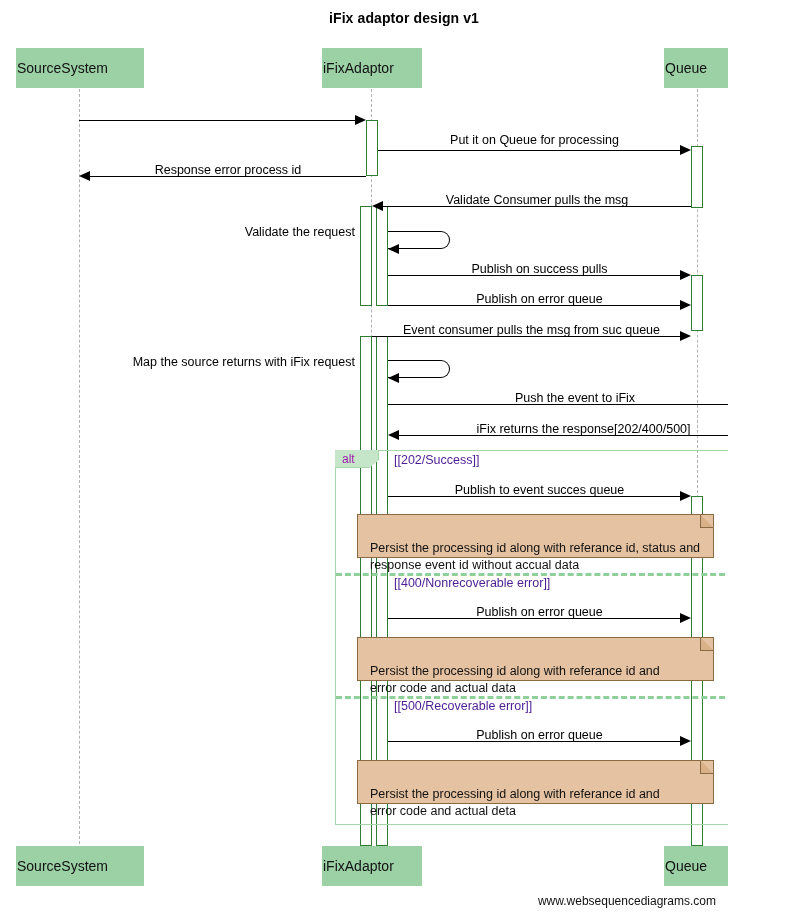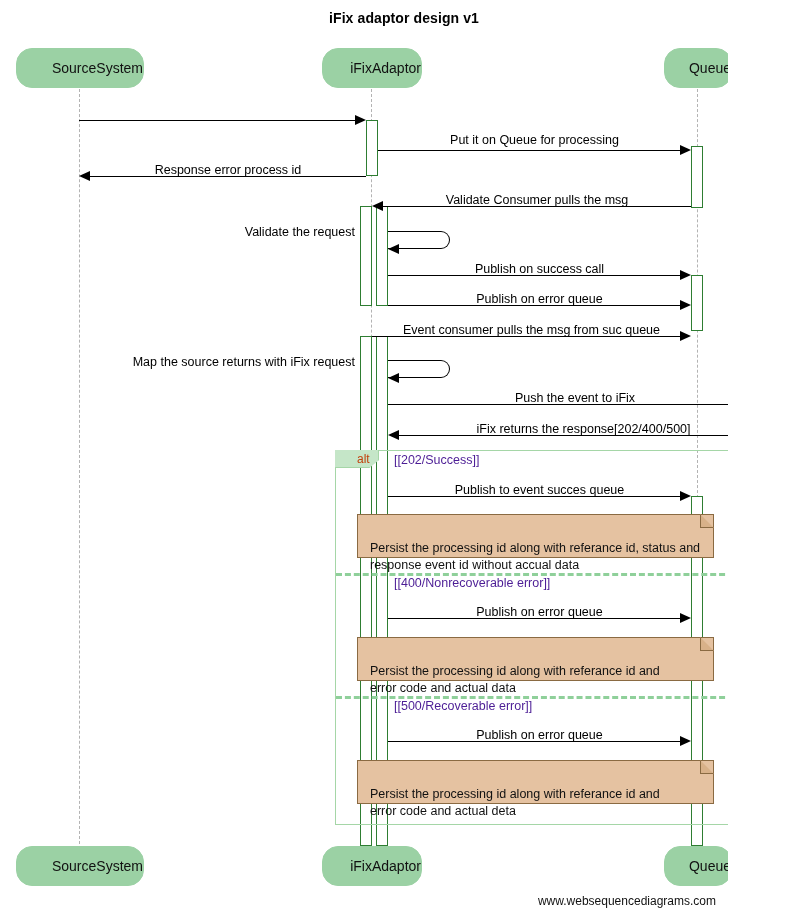--- a/index.html
+++ b/index.html
@@ -31,24 +31,24 @@
     font-weight: bold;
     color: #000;
     letter-spacing: 0.1px;
   }
 
   
   .participant {
     position: absolute;
     background: #9bd1a4;
     border: 1px solid #9bd1a4;
-    border-radius: 16px;
+    border-radius: 0;
     display: flex;
     align-items: center;
-    justify-content: flex-end;
+    justify-content: flex-start;
     font-size: 14px;
     color: #111;
     box-sizing: border-box;
     height: 40px;
   }
 
   
   .lifeline {
     position: absolute;
     width: 0;
@@ -105,22 +105,22 @@
   .alt-frame {
     position: absolute;
     border: 1.6px solid #a5d6a7;
     box-sizing: border-box;
     background: transparent;
   }
   .alt-tag {
     position: absolute;
     background: #c5e6c8;
     font-size: 12px;
-    color: #c2410c;
-    padding: 2px 6px 2px 22px;
+    color: #a21caf;
+    padding: 2px 6px 2px 7px;
     box-sizing: border-box;
     height: 18px;
     line-height: 14px;
     border-right: 1.6px solid #a5d6a7;
     border-bottom: 1.6px solid #a5d6a7;
     clip-path: polygon(0 0, 100% 0, 100% 55%, 78% 100%, 0 100%);
   }
   .alt-divider {
     position: absolute;
     height: 0;
@@ -232,21 +232,21 @@
   <div class="arrow-left" style="left:79px; top:171px;"></div>
 
   <div class="msg-label center" style="left:383px; top:193px; width:308px;">Validate Consumer pulls the msg</div>
   <div class="msg-line" style="left:383px; top:206px; width:308px;"></div>
   <div class="arrow-left" style="left:372px; top:201px;"></div>
 
   <div class="msg-label right" style="left:140px; top:225px; width:215px;">Validate the request</div>
   <div class="selfcall" style="left:388px; top:231px; width:62px; height:18px;"></div>
   <div class="arrow-left" style="left:388px; top:244px;"></div>
 
-  <div class="msg-label center" style="left:388px; top:262px; width:303px;">Publish on success call</div>
+  <div class="msg-label center" style="left:388px; top:262px; width:303px;">Publish on success pulls</div>
   <div class="msg-line" style="left:388px; top:275px; width:292px;"></div>
   <div class="arrow-right" style="left:680px; top:270px;"></div>
 
   <div class="msg-label center" style="left:388px; top:292px; width:303px;">Publish on error queue</div>
   <div class="msg-line" style="left:388px; top:305px; width:292px;"></div>
   <div class="arrow-right" style="left:680px; top:300px;"></div>
 
   <div class="msg-label center" style="left:372px; top:323px; width:319px;">Event consumer pulls the msg from suc queue</div>
   <div class="msg-line" style="left:372px; top:336px; width:308px;"></div>
   <div class="arrow-right" style="left:680px; top:331px;"></div>

